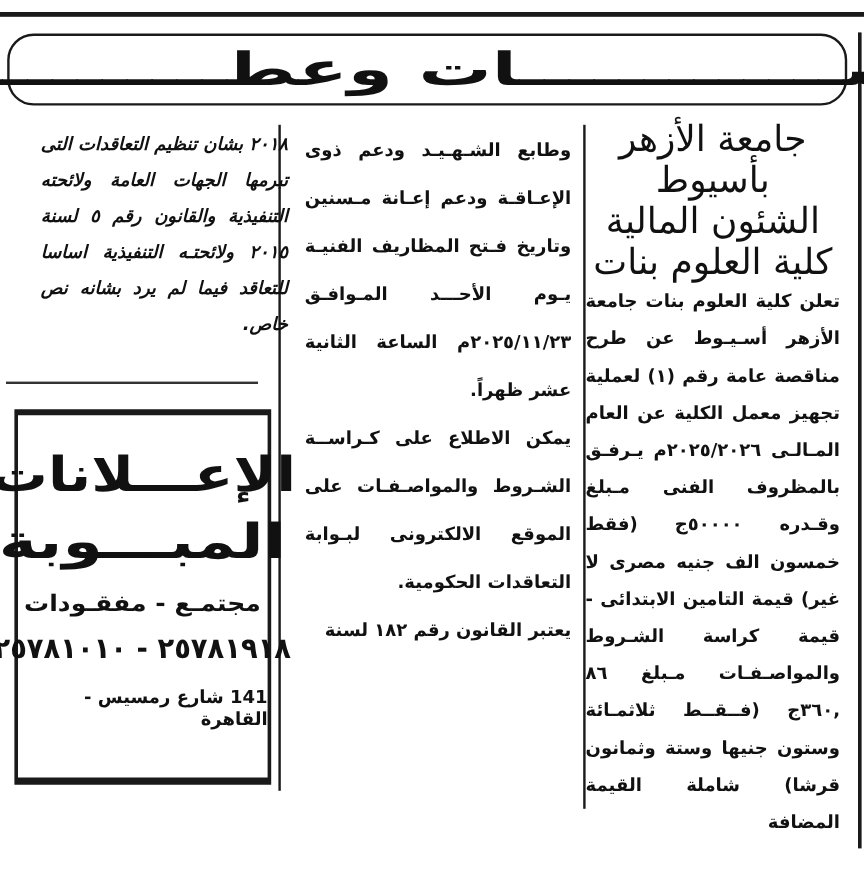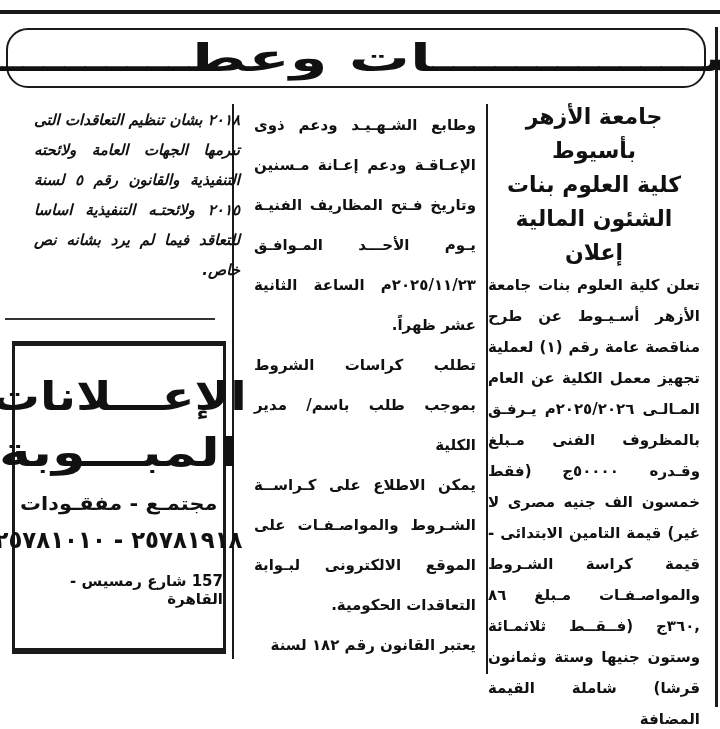--- a/index.html
+++ b/index.html
@@ -49,22 +49,22 @@
   .col-mid { right: 244px; width: 222px; top: 105px; line-height: 40px; }
   .col-left { right: 480px; width: 206px; top: 105px; line-height: 30px; font-style: italic; }
   .divider-v {
     position: absolute; width: 2px; background: #1a1a1a;
   }
   .div-right { left: 486px; top: 104px; height: 570px; }
   .div-mid { left: 232px; top: 104px; height: 555px; }
   .heading {
     text-align: center;
     text-align-last: center !important;
-    font-size: 22px; line-height: 34px;
-    font-weight: bold;
+    font-size: 30px; line-height: 34px;
+    font-weight: normal;
   }
   .heading-last { margin-bottom: 4px; }
   .hr-left {
     position: absolute; left: 5px; top: 318px; width: 210px; height: 1.5px;
     background: #333;
   }
   .classified-box {
     position: absolute; left: 12px; top: 341px; width: 214px; height: 313px;
     border: 3px solid #1a1a1a; border-top-width: 5px; border-bottom-width: 6px;
     box-sizing: border-box;
@@ -97,42 +97,40 @@
 
 <div class="top-rule"></div>
 <div class="right-edge"></div>
 
 <div class="banner">
   <span class="banner-title">مناقصـــــــــــــات وعطـــــــــــاءات</span>
 </div>
 
 <div class="col col-right">
   <p class="heading">جامعة الأزهر بأسيوط</p>
+  <p class="heading">الشئون المالية</p>
   <p class="heading">كلية العلوم بنات</p>
-  <p class="heading">الشئون المالية</p>
-  <p class="heading heading-last">إعلان</p>
   <p>تعلن كلية العلوم بنات جامعة الأزهر أسـيـوط عن طرح مناقصة عامة رقم (١) لعملية تجهيز معمل الكلية عن العام المـالـى ٢٠٢٥/٢٠٢٦م يـرفـق بالمظروف الفنى مـبلغ وقـدره ٥٠٠٠٠ج (فقط خمسون الف جنيه مصرى لا غير) قيمة التامين الابتدائى - قيمة كراسة الشـروط والمواصـفـات مـبلغ ٨٦ ,٣٦٠ج (فــقــط ثلاثمـائة وستون جنيها وستة وثمانون قرشا) شاملة القيمة المضافة</p>
 </div>
 
 <div class="divider-v div-right"></div>
 
 <div class="col col-mid">
   <p>وطابع الشـهـيـد ودعم ذوى الإعـاقـة ودعم إعـانة مـسنين وتاريخ فـتح المظاريف الفنيـة يـوم الأحـــد المـوافـق ٢٠٢٥/١١/٢٣م الساعة الثانية عشر ظهراً.</p>
-  <p>تطلب كراسات الشروط بموجب طلب باسم/ مدير الكلية</p>
   <p>يمكن الاطلاع على كـراســة الشـروط والمواصـفـات على الموقع الالكترونى لبـوابة التعاقدات الحكومية.</p>
   <p>يعتبر القانون رقم ١٨٢ لسنة</p>
 </div>
 
 <div class="divider-v div-mid"></div>
 
 <div class="col col-left">
   <p>٢٠١٨ بشان تنظيم التعاقدات التى تبرمها الجهات العامة ولائحته التنفيذية والقانون رقم ٥ لسنة ٢٠١٥ ولائحتـه التنفيذية اساسا للتعاقد فيما لم يرد بشانه نص خاص.</p>
 </div>
 
 <div class="hr-left"></div>
 
 <div class="classified-box">
   <div class="cb-title">الإعـــلانات</div>
   <div class="cb-sub">المبـــوبة</div>
   <div class="cb-cats">مجتمـع - مفقـودات</div>
   <div class="cb-phones">٢٥٧٨١٩١٨ - ٢٥٧٨١٠١٠</div>
-  <div class="cb-address">157 شارع رمسيس - القاهرة</div>
+  <div class="cb-address">141 شارع رمسيس - القاهرة</div>
 </div>
 
 </body></html>

